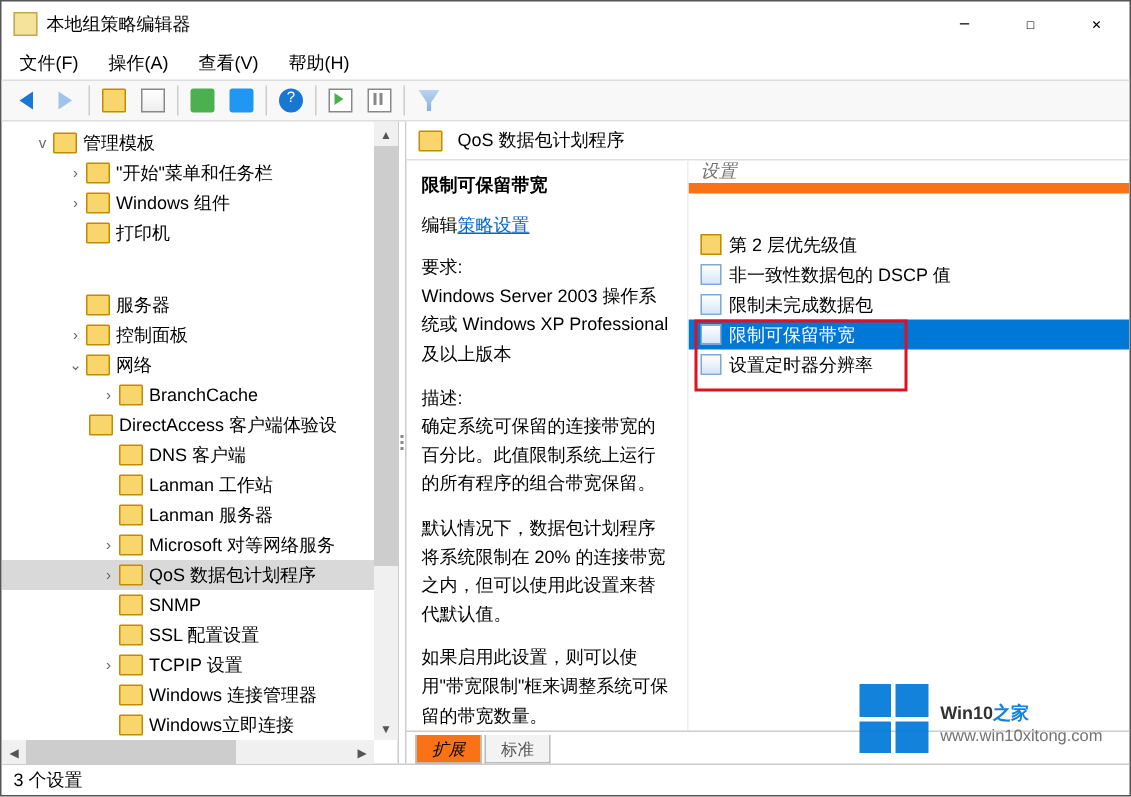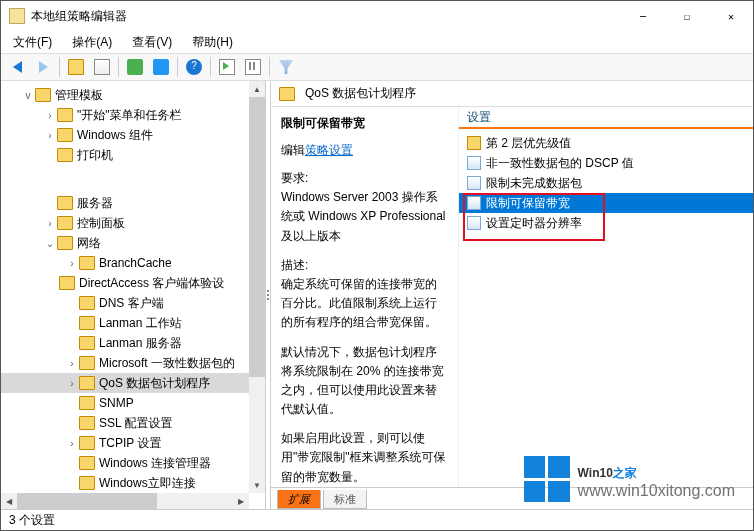--- a/index.html
+++ b/index.html
@@ -39,38 +39,38 @@
 .splitter { width: 4px; display: flex; flex-direction: column; align-items: center; justify-content: center; gap: 2px; cursor: col-resize; }
 .splitter .dot { width: 2px; height: 2px; background: #888; }
 .right-pane { flex: 1; display: flex; flex-direction: column; border-left: 1px solid #ccc; }
 .right-head { height: 26px; display: flex; align-items: center; padding-left: 8px; background: #fff; border-bottom: 1px solid #ddd; gap: 6px; }
 .right-body { flex: 1; display: flex; overflow: hidden; }
 .detail-col { width: 188px; padding: 8px 10px; border-right: 1px solid #eee; overflow: hidden; }
 .detail-title { font-weight: bold; margin-bottom: 10px; }
 .detail-link { color: #0066cc; text-decoration: underline; }
 .detail-text { margin-top: 10px; line-height: 1.6; }
 .settings-col { flex: 1; overflow: hidden; }
-.settings-head { height: 22px; border-bottom: 2px solid #f97316; padding-left: 8px; display: flex; align-items: center; color: #0c4a6e; }
-.settings-list { padding: 4px 0; position: relative; }
+.settings-head { height: 22px; border-bottom: 7px solid #f97316; padding-left: 8px; display: flex; align-items: center; color: #737373; font-style: italic; }
+.settings-list { padding: 4px 0; position: relative; margin-top: 20px; }
 .setting-row { height: 20px; display: flex; align-items: center; padding-left: 8px; gap: 5px; }
 .setting-row.selected { background: #0078d7; color: #fff; }
 .setting-ic { width: 14px; height: 14px; background: linear-gradient(#fff,#d5e6f7); border: 1px solid #7fa7d4; flex-shrink: 0; }
 .setting-ic.folder { background: #f9d66c; border: 1px solid #c28b00; }
 .highlight-box { position: absolute; border: 2px solid #e01020; pointer-events: none; }
 .tabs { height: 22px; border-top: 1px solid #ccc; display: flex; align-items: flex-end; padding-left: 6px; gap: 2px; }
 .tab { border: 1px solid #bbb; border-top: none; padding: 2px 10px 1px; background: #fff; font-size: 11px; }
 .tab.active { background: #f97316; font-style: italic; }
 .tab.inactive { background: #f3f3f3; color: #555; }
 .statusbar { height: 22px; border-top: 1px solid #ccc; display: flex; align-items: center; padding-left: 8px; }
 .watermark { position: absolute; right: 18px; bottom: 28px; display: flex; align-items: center; gap: 8px; opacity: .92; }
 .wm-logo { width: 46px; height: 46px; display: grid; grid-template: 1fr 1fr / 1fr 1fr; gap: 3px; }
 .wm-logo div { background: #0078d7; }
 .wm-txt { font-size: 20px; font-weight: 600; color: #222; }
 .wm-txt .accent { color: #0078d7; }
-.wm-url { font-size: 16px; color: #666; }
+.wm-url { font-size: 11px; color: #666; }
 .scrollbar { position: absolute; background: #f0f0f0; }
 .scrollbar.v { right: 0; width: 16px; }
 .scrollbar.h { bottom: 0; height: 16px; }
 .sb-btn { background: #f0f0f0; display: flex; align-items: center; justify-content: center; font-size: 8px; color: #555; }
 .sb-thumb { background: #cdcdcd; }
 </style>
 </head>
 <body>
 
 <div class="titlebar">
@@ -187,21 +187,21 @@
           <span class="tree-label">Lanman 工作站</span>
         </div>
         <div class="tree-row" style="padding-left: 64px;">
           <span class="expander"></span>
           <div class="tree-ic"></div>
           <span class="tree-label">Lanman 服务器</span>
         </div>
         <div class="tree-row" style="padding-left: 64px;">
           <span class="expander">›</span>
           <div class="tree-ic"></div>
-          <span class="tree-label">Microsoft 一致性数据包的</span>
+          <span class="tree-label">Microsoft 对等网络服务</span>
         </div>
         <div class="tree-row selected" style="padding-left: 64px;">
           <span class="expander">›</span>
           <div class="tree-ic"></div>
           <span class="tree-label">QoS 数据包计划程序</span>
         </div>
         <div class="tree-row" style="padding-left: 64px;">
           <span class="expander"></span>
           <div class="tree-ic"></div>
           <span class="tree-label">SNMP</span>

